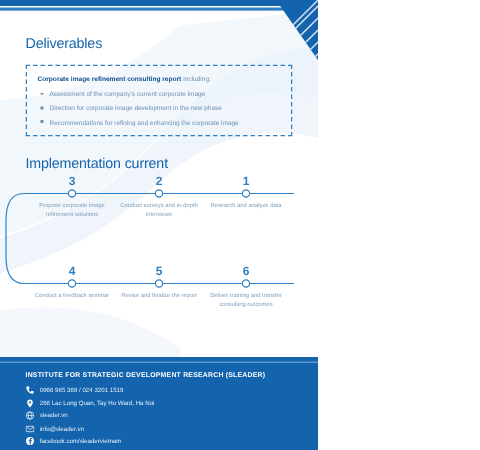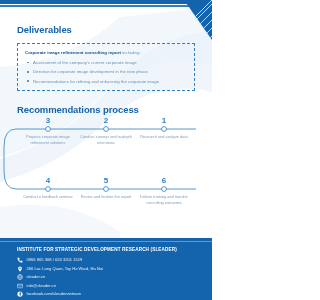--- a/index.html
+++ b/index.html
@@ -42,21 +42,21 @@
   }
 
   
   .content {
     position:absolute; top:7px; left:0; width:212px; height:231px;
     z-index:2;
   }
 
   .section-title {
     color:#1464ad;
-    font-weight:bold;
+    font-weight:normal;
     font-size:9.5px;
     letter-spacing:-0.1px;
   }
 
   #deliverables-title { position:absolute; left:17px; top:17px; }
 
   
   .dashed-box {
     position:absolute; left:17px; top:36px;
     width:178px; height:48px;
@@ -208,21 +208,21 @@
     <div class="dbox-heading">
       <b>Corporate image refinement consulting report</b><span class="light"> including:</span>
     </div>
     <ul class="dbox-list">
       <li>Assessment of the company's current corporate image</li>
       <li>Direction for corporate image development in the new phase</li>
       <li>Recommendations for refining and enhancing the corporate image</li>
     </ul>
   </div>
 
-  <h1 class="section-title" id="process-title">Recommendations process</h1>
+  <h1 class="section-title" id="process-title">Implementation current</h1>
 
   <div class="timeline">
     <svg width="212" height="118" viewBox="0 0 212 118">
       <g stroke="#2f7fc4" stroke-width="0.8" fill="none">
 
         <line x1="16" y1="14" x2="196" y2="14"></line>
 
         <path d="M16 14 Q4 14 4 32 L4 56 Q4 74 16 74"></path>
 
         <line x1="16" y1="74" x2="196" y2="74"></line>

